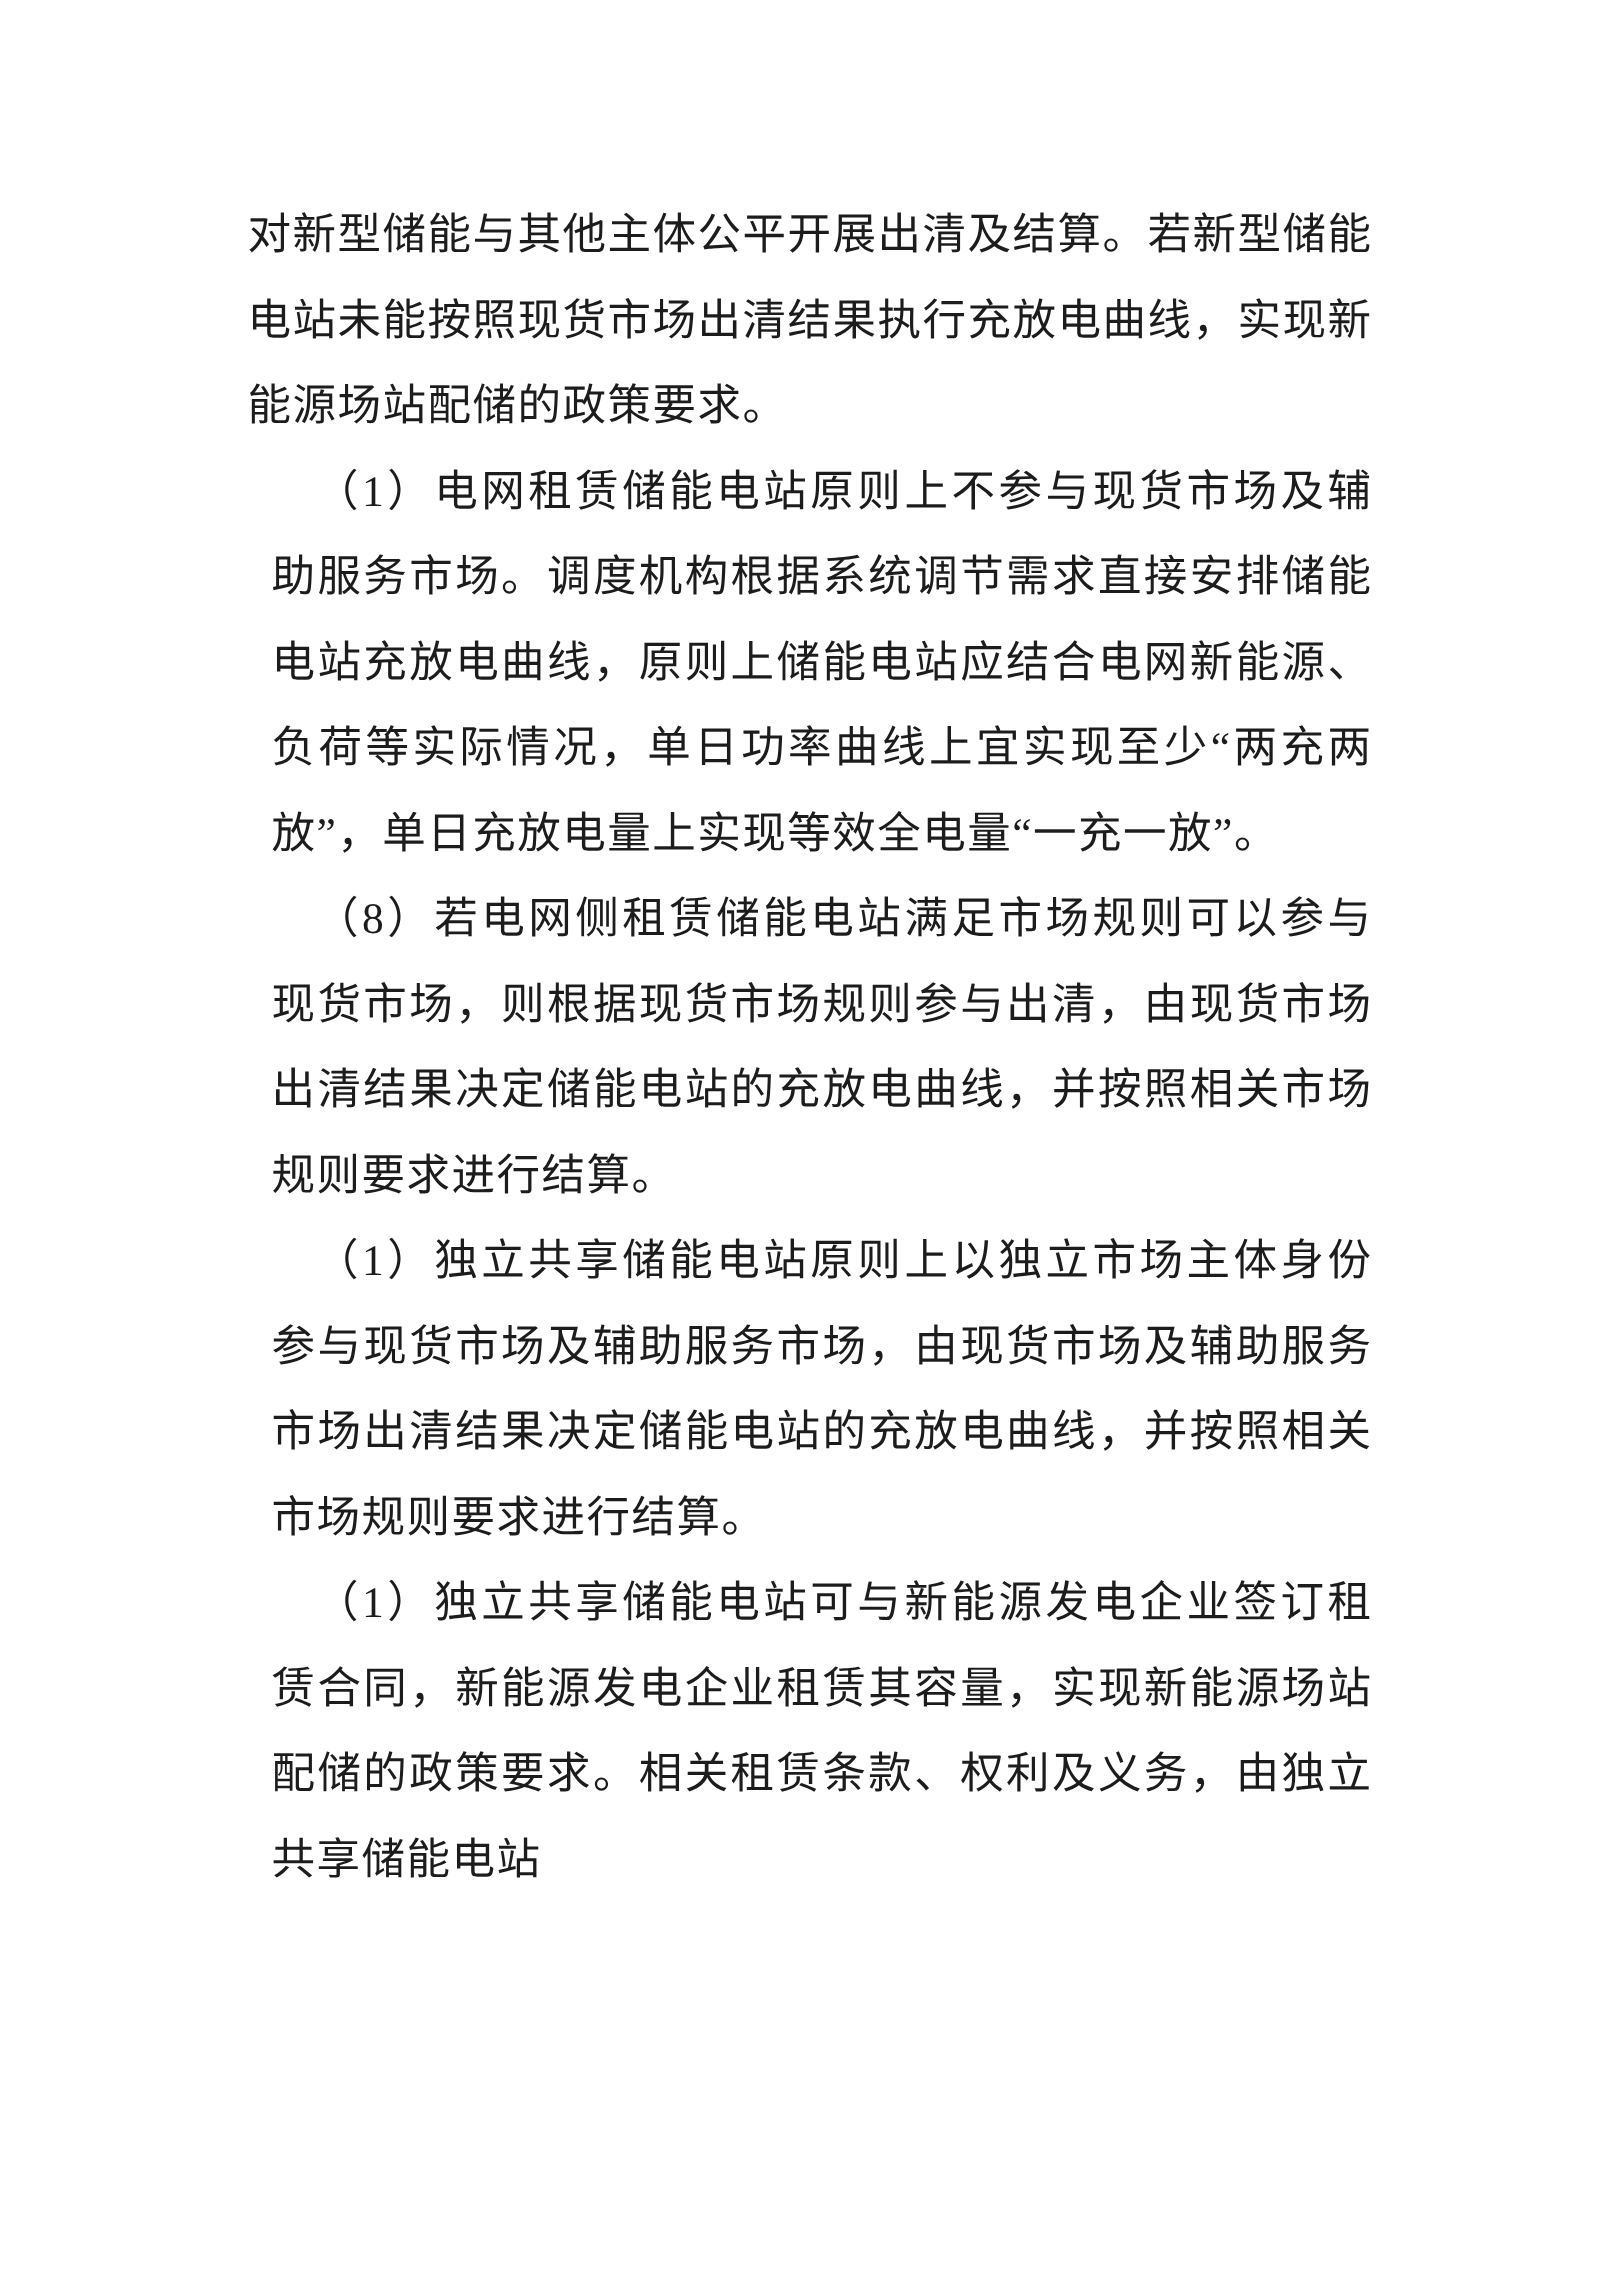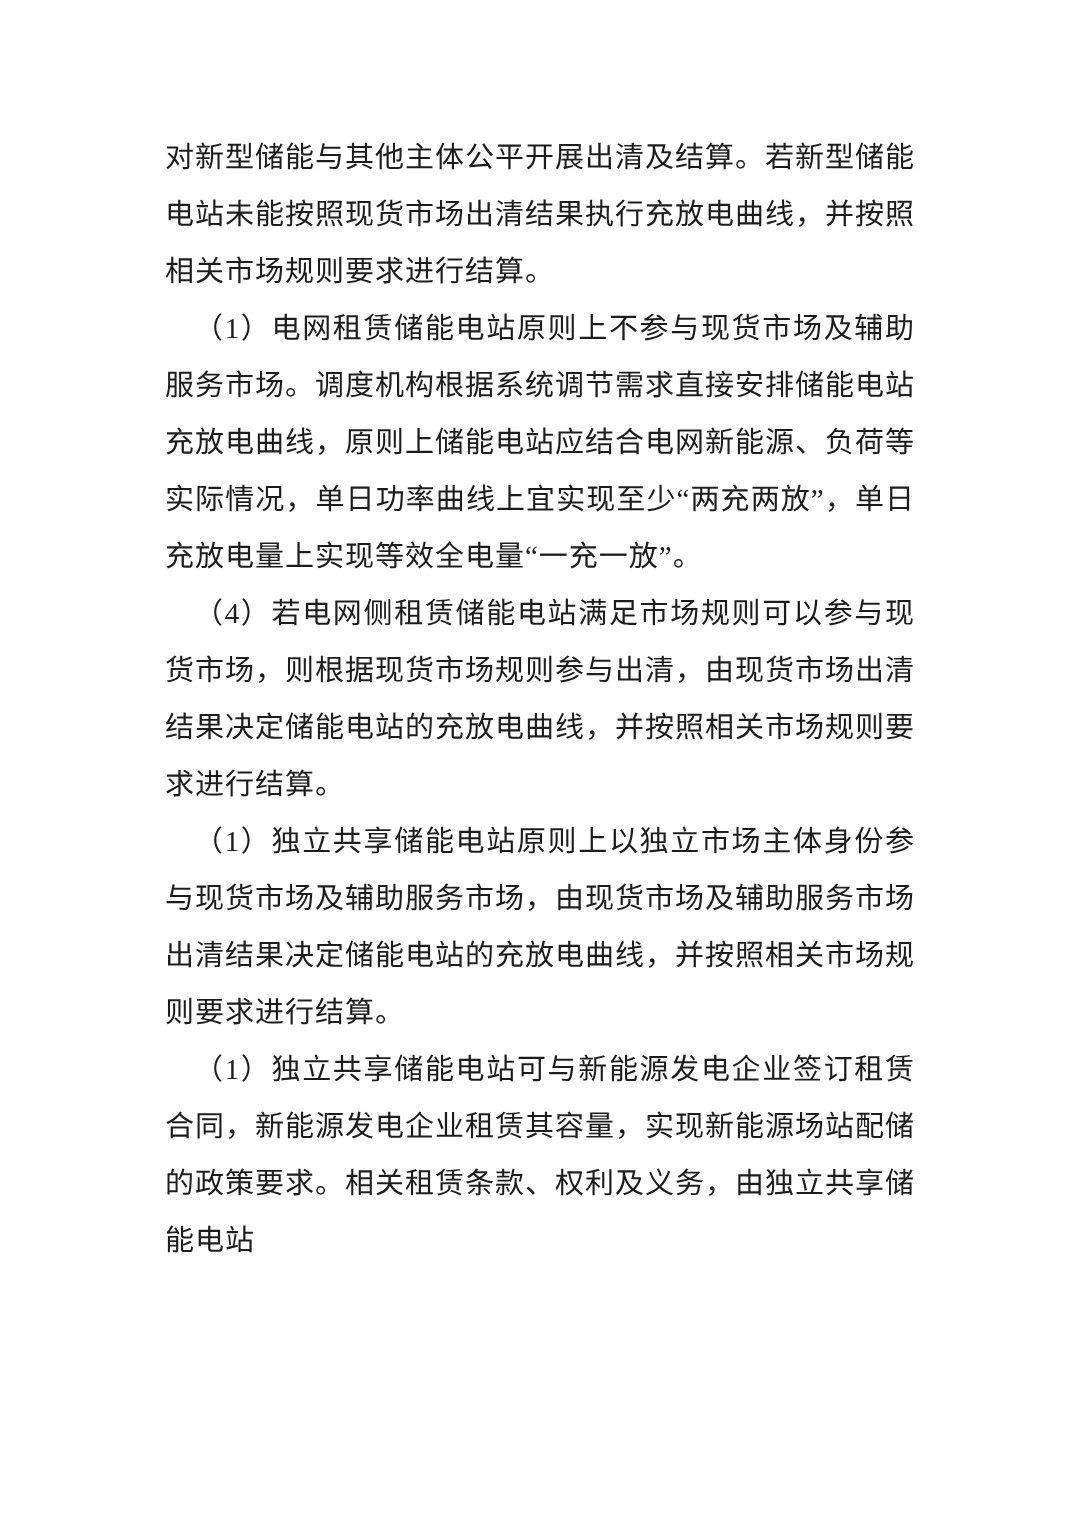--- a/index.html
+++ b/index.html
@@ -32,44 +32,45 @@
     line-height: 57px;
     letter-spacing: 1px;
     text-align: justify;
     text-justify: inter-character;
     word-break: break-all;
     overflow-wrap: anywhere;
   }
 
   .para.indent {
     text-indent: 1em;
+    margin-left: 16px;
   }
 
   .heading {
     font-size: 29px;
     line-height: 57px;
     letter-spacing: 1px;
     font-weight: bold;
     text-indent: 1.2em;
     white-space: nowrap;
   }
 </style>
 </head>
 <body>
 
 <div class="doc-page">
   <div class="doc-content">
 
-    <p class="para">对新型储能与其他主体公平开展出清及结算。若新型储能电站未能按照现货市场出清结果执行充放电曲线，并按照相关市场规则要求进行结算。</p>
+    <p class="para">对新型储能与其他主体公平开展出清及结算。若新型储能电站未能按照现货市场出清结果执行充放电曲线，实现新能源场站配储的政策要求。</p>
 
 
 
     <p class="para indent">（1）电网租赁储能电站原则上不参与现货市场及辅助服务市场。调度机构根据系统调节需求直接安排储能电站充放电曲线，原则上储能电站应结合电网新能源、负荷等实际情况，单日功率曲线上宜实现至少“两充两放”，单日充放电量上实现等效全电量“一充一放”。</p>
 
-    <p class="para indent">（4）若电网侧租赁储能电站满足市场规则可以参与现货市场，则根据现货市场规则参与出清，由现货市场出清结果决定储能电站的充放电曲线，并按照相关市场规则要求进行结算。</p>
+    <p class="para indent">（8）若电网侧租赁储能电站满足市场规则可以参与现货市场，则根据现货市场规则参与出清，由现货市场出清结果决定储能电站的充放电曲线，并按照相关市场规则要求进行结算。</p>
 
 
     <p class="para indent">（1）独立共享储能电站原则上以独立市场主体身份参与现货市场及辅助服务市场，由现货市场及辅助服务市场出清结果决定储能电站的充放电曲线，并按照相关市场规则要求进行结算。</p>
 
     <p class="para indent">（1）独立共享储能电站可与新能源发电企业签订租赁合同，新能源发电企业租赁其容量，实现新能源场站配储的政策要求。相关租赁条款、权利及义务，由独立共享储能电站</p>
 
   </div>
 </div>
 
 </body></html>

